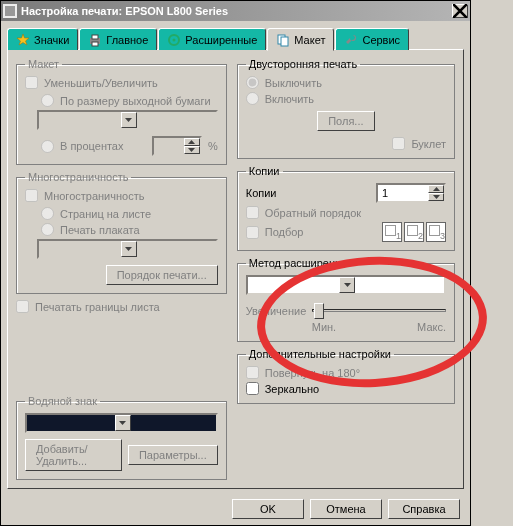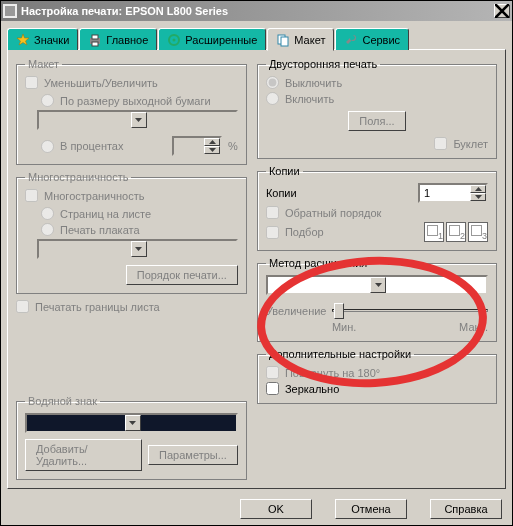--- a/index.html
+++ b/index.html
@@ -1,18 +1,18 @@
 <!DOCTYPE html>
 <html><head>
 <meta charset="utf-8">
 <style>
 * { box-sizing: border-box; font-family: "Tahoma", "MS Sans Serif", sans-serif; font-size: 11px; }
 body { margin: 0; background: #d4d0c8; user-select: none; }
 
-.window { width: 513px; height: 526px; background: #d4d0c8; border: 1px solid #000; position: relative; }
+.window { width: 471px; height: 526px; background: #d4d0c8; border: 1px solid #000; position: relative; }
 
 .titlebar { height: 20px; background: linear-gradient(to right, #7b7b7b, #b5b5b5); display: flex; align-items: center; padding: 0 2px; color: #fff; }
 .titlebar-icon { width: 14px; height: 14px; background: #eee; margin-right: 4px; display: inline-block; position: relative; }
 .titlebar-icon::after { content: ""; position: absolute; inset: 2px; background: #999; }
 .titlebar-text { flex: 1; font-weight: bold; }
 .titlebar-btn { width: 16px; height: 14px; background: #d4d0c8; border: 1px solid #fff; border-right-color: #404040; border-bottom-color: #404040; display: flex; align-items: center; justify-content: center; font-family: "Marlett", monospace; font-size: 10px; }
 
 .tabs { display: flex; margin: 6px 6px 0 6px; position: relative; top: 1px; z-index: 1; }
 .tab { padding: 3px 8px; background: #14b8a6; border: 1px solid #fff; border-right-color: #404040; border-bottom: none; border-radius: 3px 3px 0 0; display: flex; align-items: center; gap: 4px; margin-right: 1px; cursor: pointer; }
 .tab.active { background: #d4d0c8; position: relative; border-bottom: 1px solid #d4d0c8; margin-bottom: -1px; padding-top: 4px; }
@@ -54,21 +54,21 @@
 .row.sb { justify-content: space-between; }
 
 .copy-icons { display: flex; gap: 2px; }
 .copy-icon { width: 20px; height: 20px; border: 1px solid #666; background: #fff; position: relative; display: flex; align-items: flex-end; justify-content: flex-end; font-size: 9px; }
 .copy-icon::before { content: ""; position: absolute; top: 2px; left: 2px; right: 5px; bottom: 5px; border: 1px solid #999; }
 
 .slider { flex: 1; height: 20px; position: relative; }
 .slider-track { position: absolute; left: 0; right: 0; top: 8px; height: 3px; border: 1px inset #808080; }
 .slider-thumb { position: absolute; top: 2px; left: 2px; width: 10px; height: 16px; background: #d4d0c8; border: 1px solid #fff; border-right-color: #404040; border-bottom-color: #404040; }
 
-.bottom-bar { position: absolute; bottom: 6px; right: 10px; display: flex; gap: 23px; justify-content: center; }
+.bottom-bar { position: absolute; bottom: 6px; right: 10px; display: flex; gap: 6px; justify-content: center; }
 .bottom-bar .btn { min-width: 72px; text-align: center; }
 
 .red-circle { position: absolute; pointer-events: none; border: 8px solid #e53333; border-radius: 50%; width: 230px; height: 130px; top: 256px; left: 256px; z-index: 50; transform: rotate(-3deg); }
 </style>
 </head>
 <body>
 
 <div class="window">
 
   <div class="titlebar">

